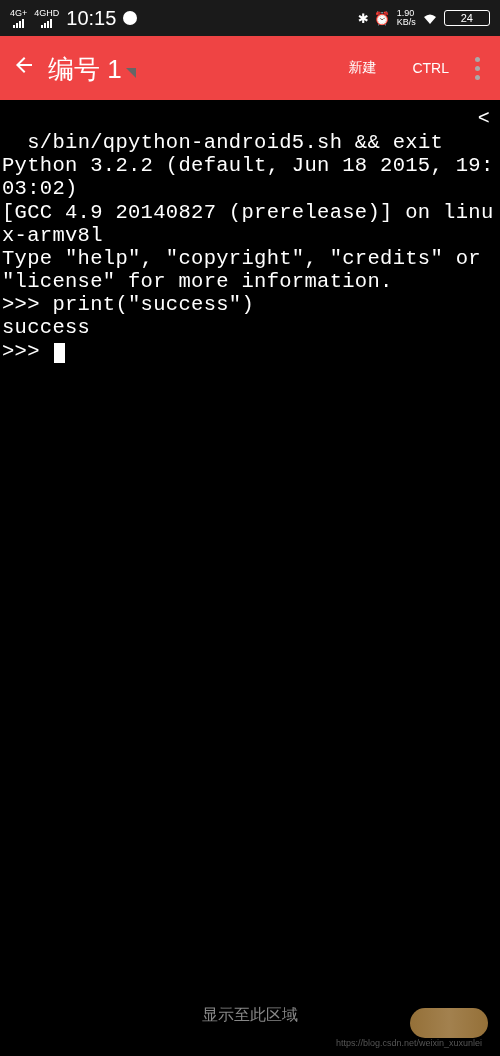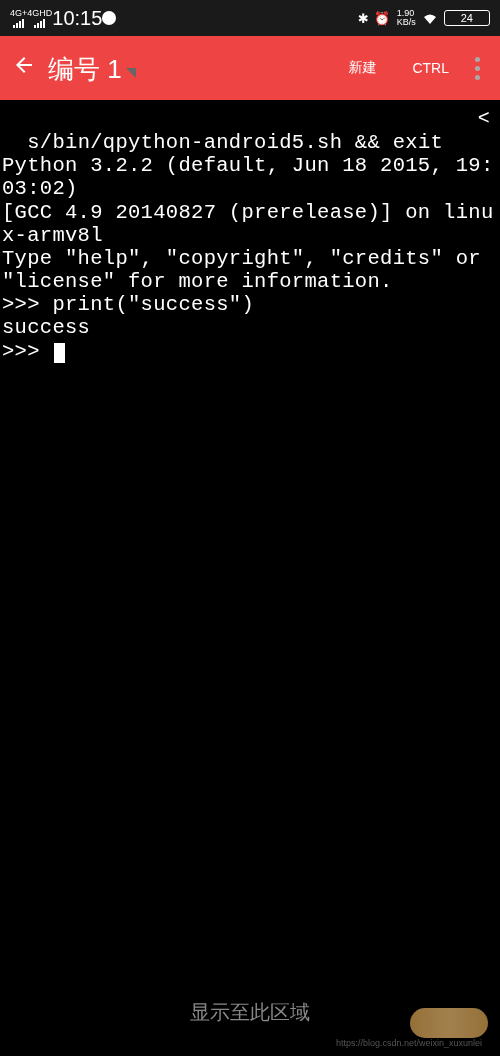--- a/index.html
+++ b/index.html
@@ -21,21 +21,21 @@
       display: flex;
       justify-content: space-between;
       align-items: center;
       padding: 0 10px;
       color: #fff;
       font-size: 13px;
     }
     .status-left {
       display: flex;
       align-items: center;
-      gap: 0;
+      gap: 7px;
     }
     .status-right {
       display: flex;
       align-items: center;
       gap: 6px;
     }
     .signal-group {
       display: flex;
       flex-direction: column;
       align-items: center;
@@ -153,21 +153,21 @@
       vertical-align: text-bottom;
       margin-left: 2px;
     }
     .nav-area-label {
       position: absolute;
       bottom: 30px;
       left: 0;
       right: 0;
       text-align: center;
       color: #888;
-      font-size: 20px;
+      font-size: 16px;
     }
     .watermark-pill {
       position: absolute;
       bottom: 18px;
       right: 12px;
       width: 78px;
       height: 30px;
       border-radius: 15px;
       background: linear-gradient(90deg, #d4a050, #e8b870, #d4a050);
       opacity: 0.7;

